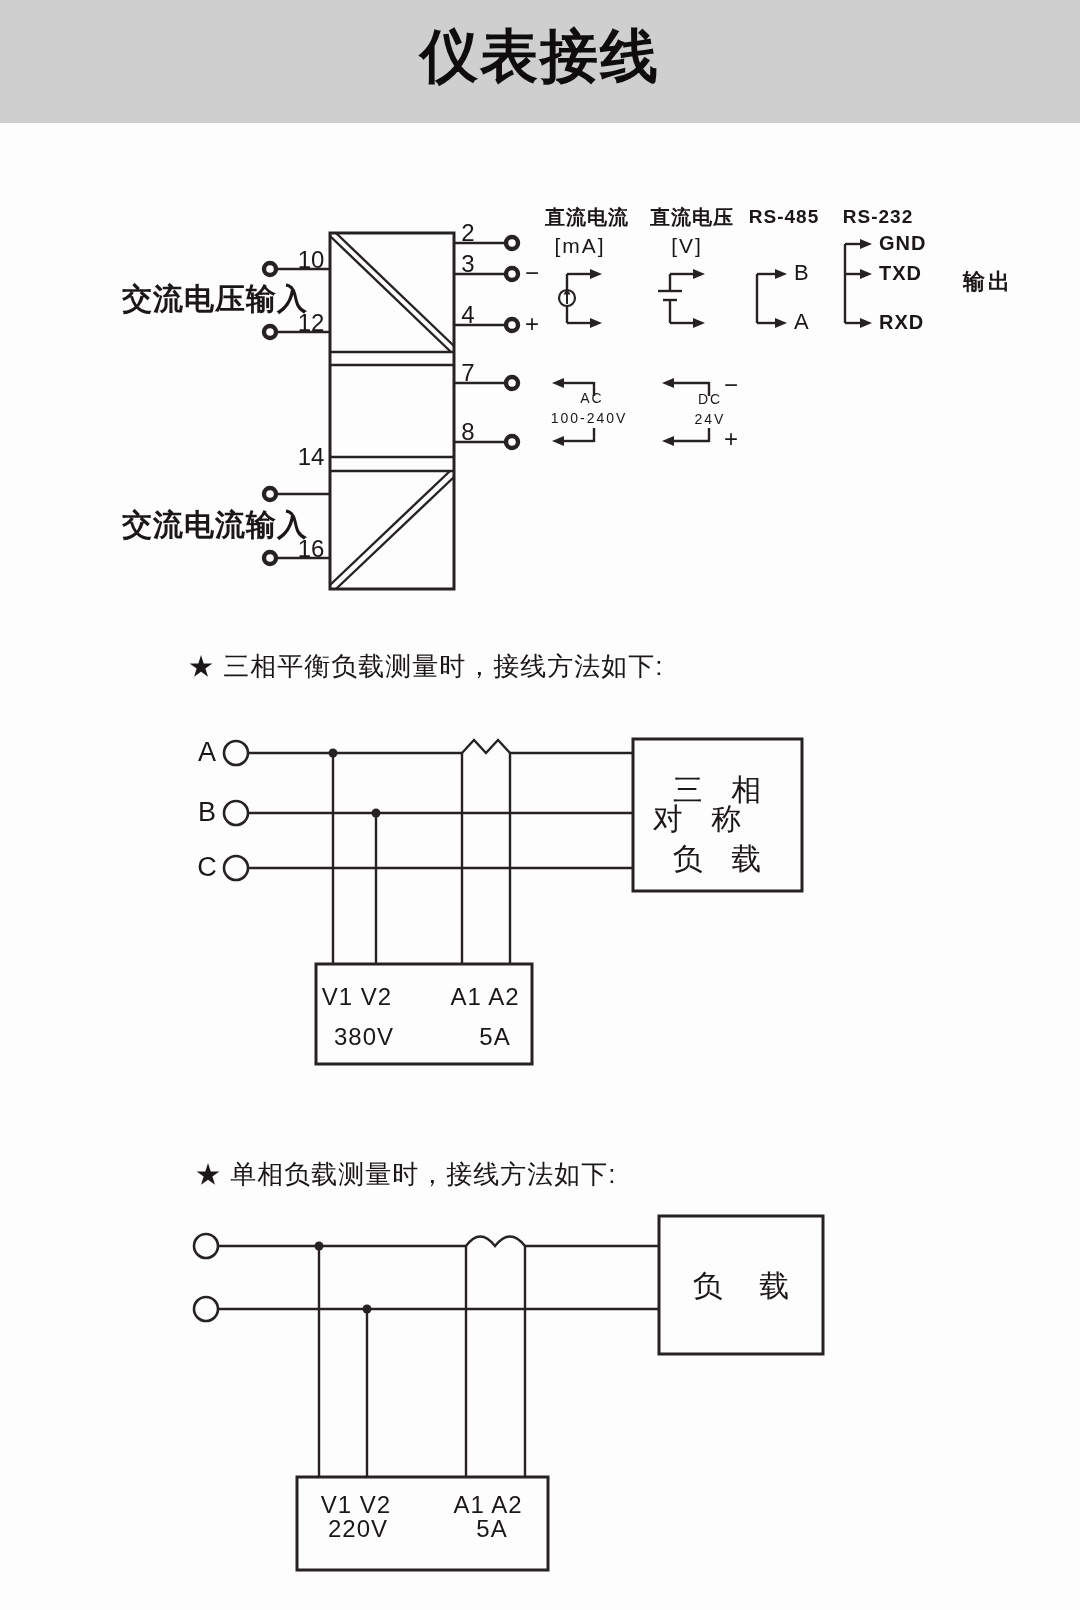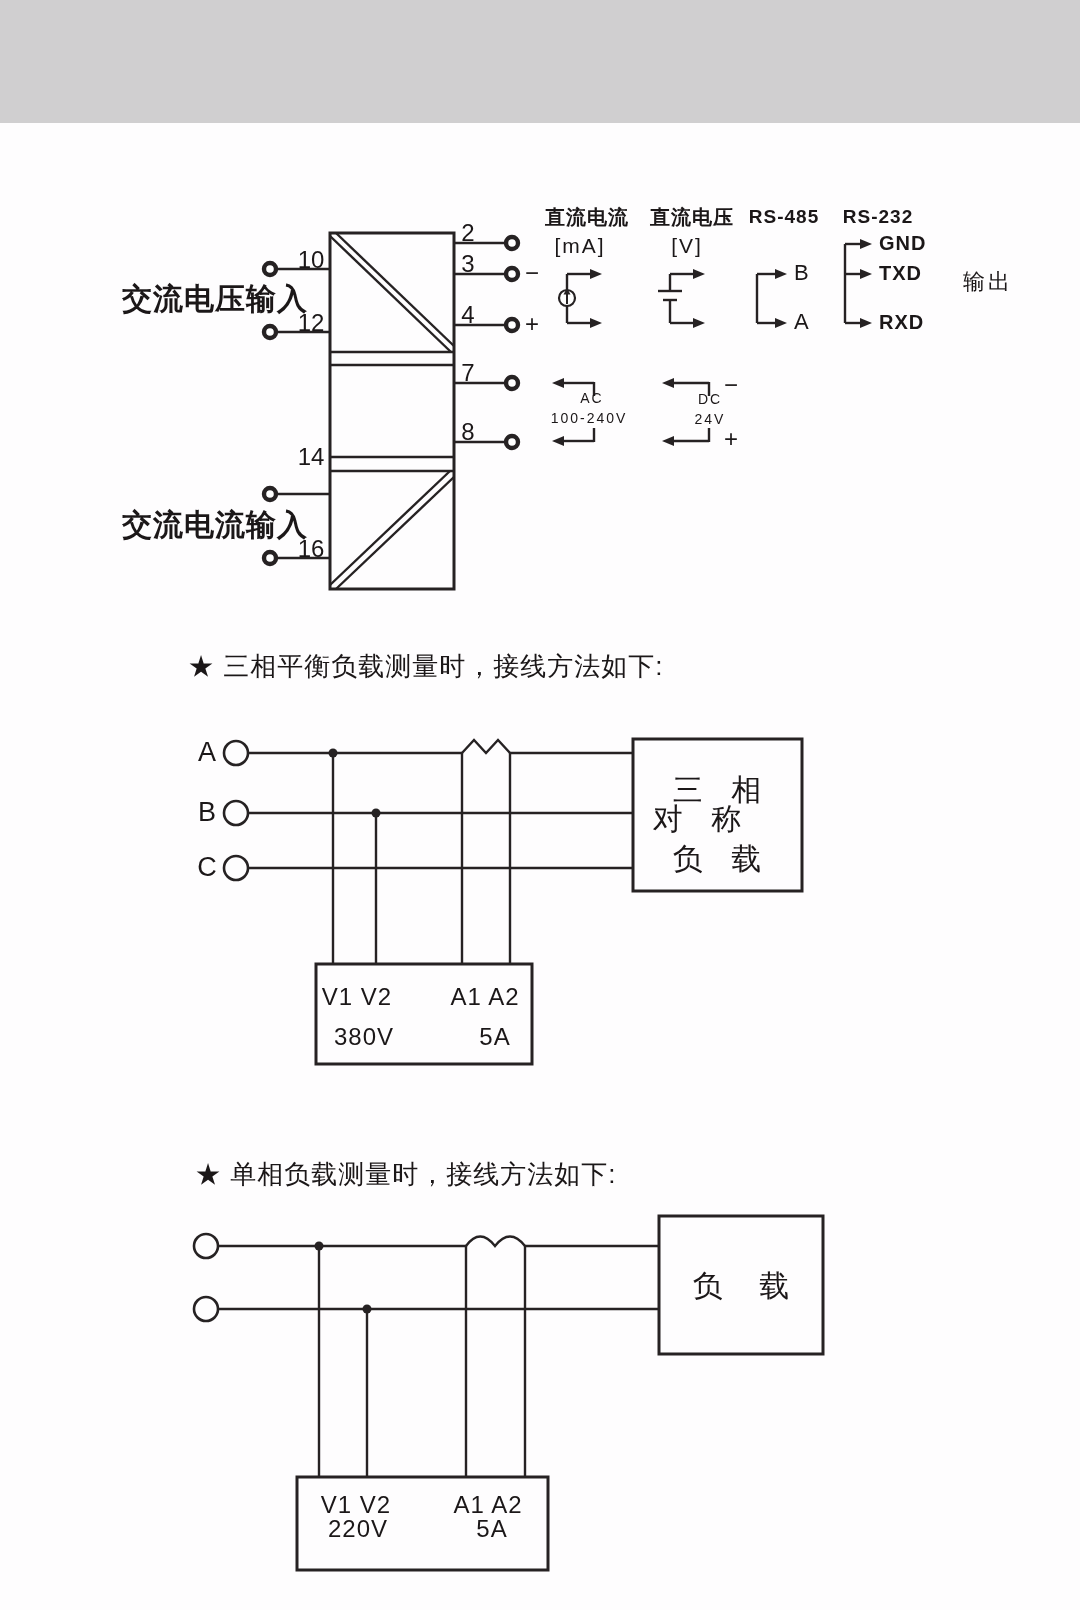--- a/index.html
+++ b/index.html
@@ -15,38 +15,39 @@
     position:absolute;left:0;right:0;top:18px;
     font-size:58px;font-weight:bold;letter-spacing:2px;color:#0e0c0d;
   }
   .subtitle{
     position:absolute;left:0;right:0;top:76px;
     font-size:21px;color:#2b2728;letter-spacing:0.5px;
   }
   svg{position:absolute;left:0;top:0;}
   .lb{position:absolute;white-space:nowrap;line-height:1.05;}
   .c{transform:translateX(-50%);}
-  .b{font-weight:normal;}
+  .b{font-weight:bold;}
   .num{font-size:24px;}
   .sign{font-size:24px;}
   .cjk-big{font-size:30px;font-weight:bold;letter-spacing:1px;}
   .colhead{font-size:20px;font-weight:bold;letter-spacing:1px;text-align:center;}
   .unit{font-size:21px;letter-spacing:2px;}
   .pin{font-size:22px;}
   .pin232{font-size:20px;font-weight:bold;letter-spacing:1px;}
   .supply{font-size:14px;letter-spacing:2px;}
   .heading{font-size:26px;letter-spacing:1px;}
   .phase{font-size:27px;}
   .loadtxt{font-size:30px;letter-spacing:10px;}
   .meter{font-size:24px;letter-spacing:1px;}
 </style>
 </head>
 <body>
 
 <div class="banner">
+  <div class="title">仪表接线</div>
 </div>
 
 <svg width="1080" height="1610" viewBox="0 0 1080 1610" fill="none" stroke="#262223" stroke-width="2.4">
 
   <g>
     <rect x="330" y="233" width="124" height="356" stroke-width="3"></rect>
     <line x1="330" y1="352" x2="454" y2="352"></line>
     <line x1="330" y1="365" x2="454" y2="365"></line>
     <line x1="330" y1="457" x2="454" y2="457"></line>
     <line x1="330" y1="471" x2="454" y2="471"></line>

